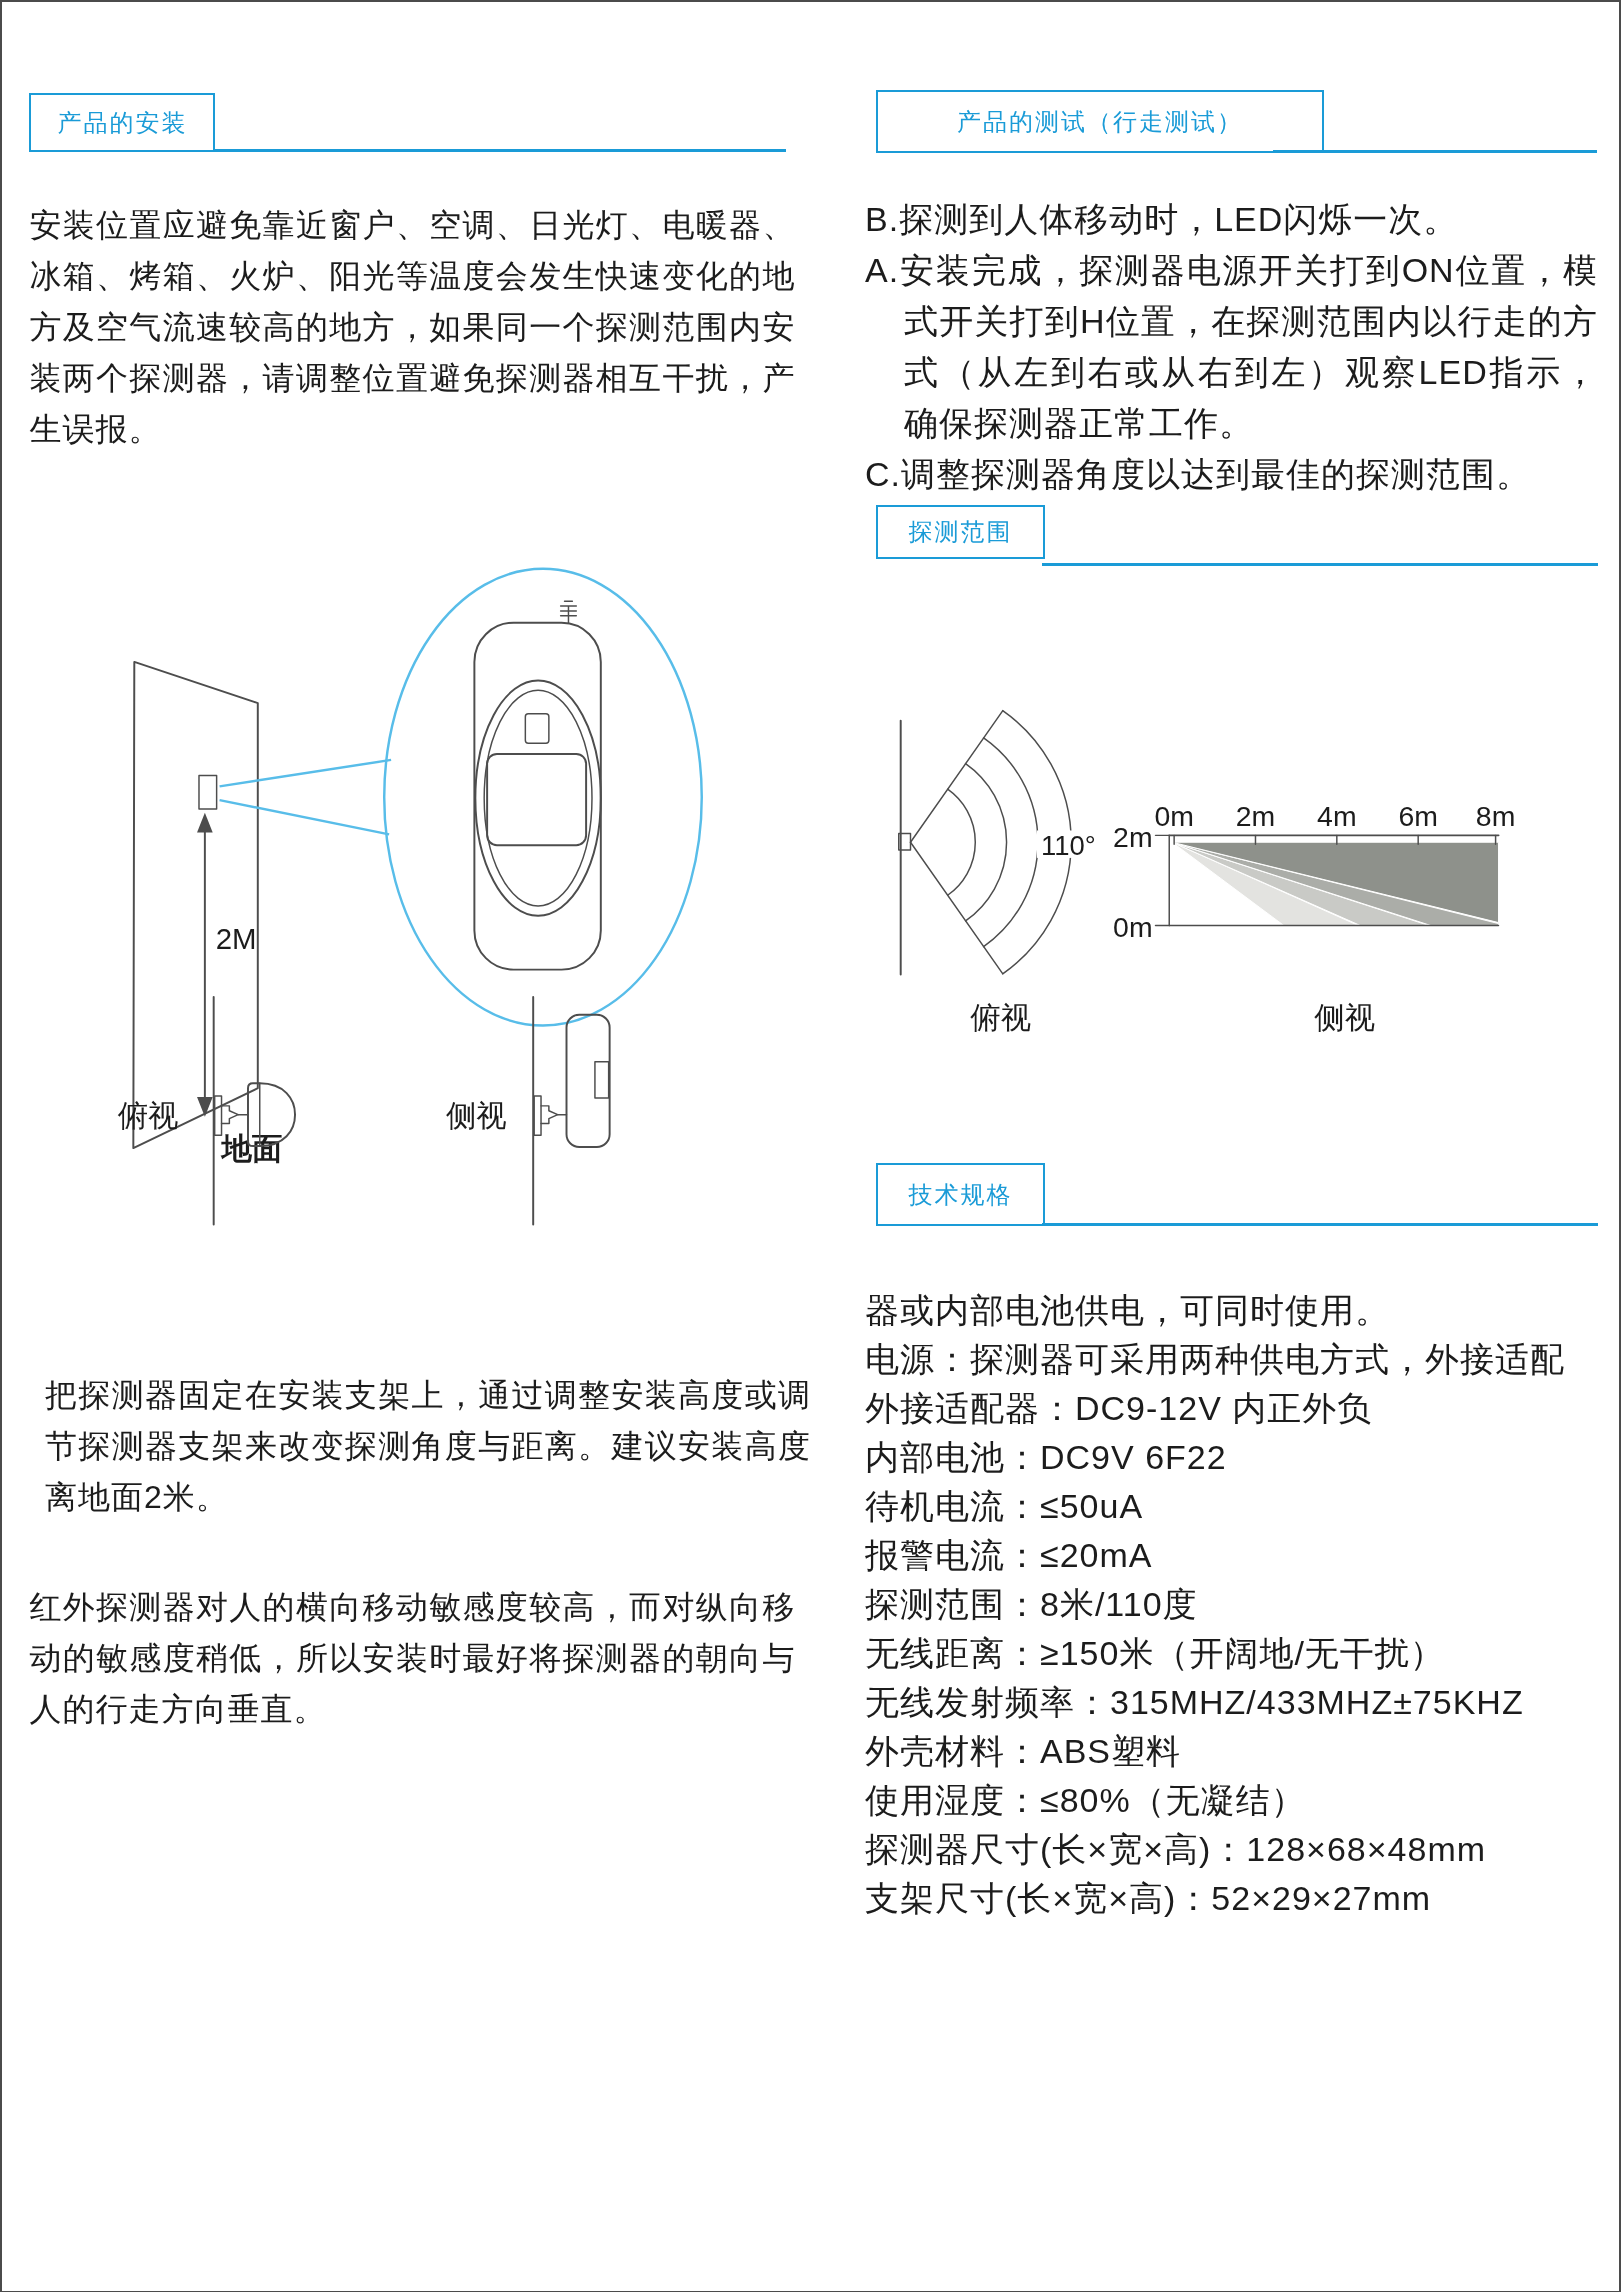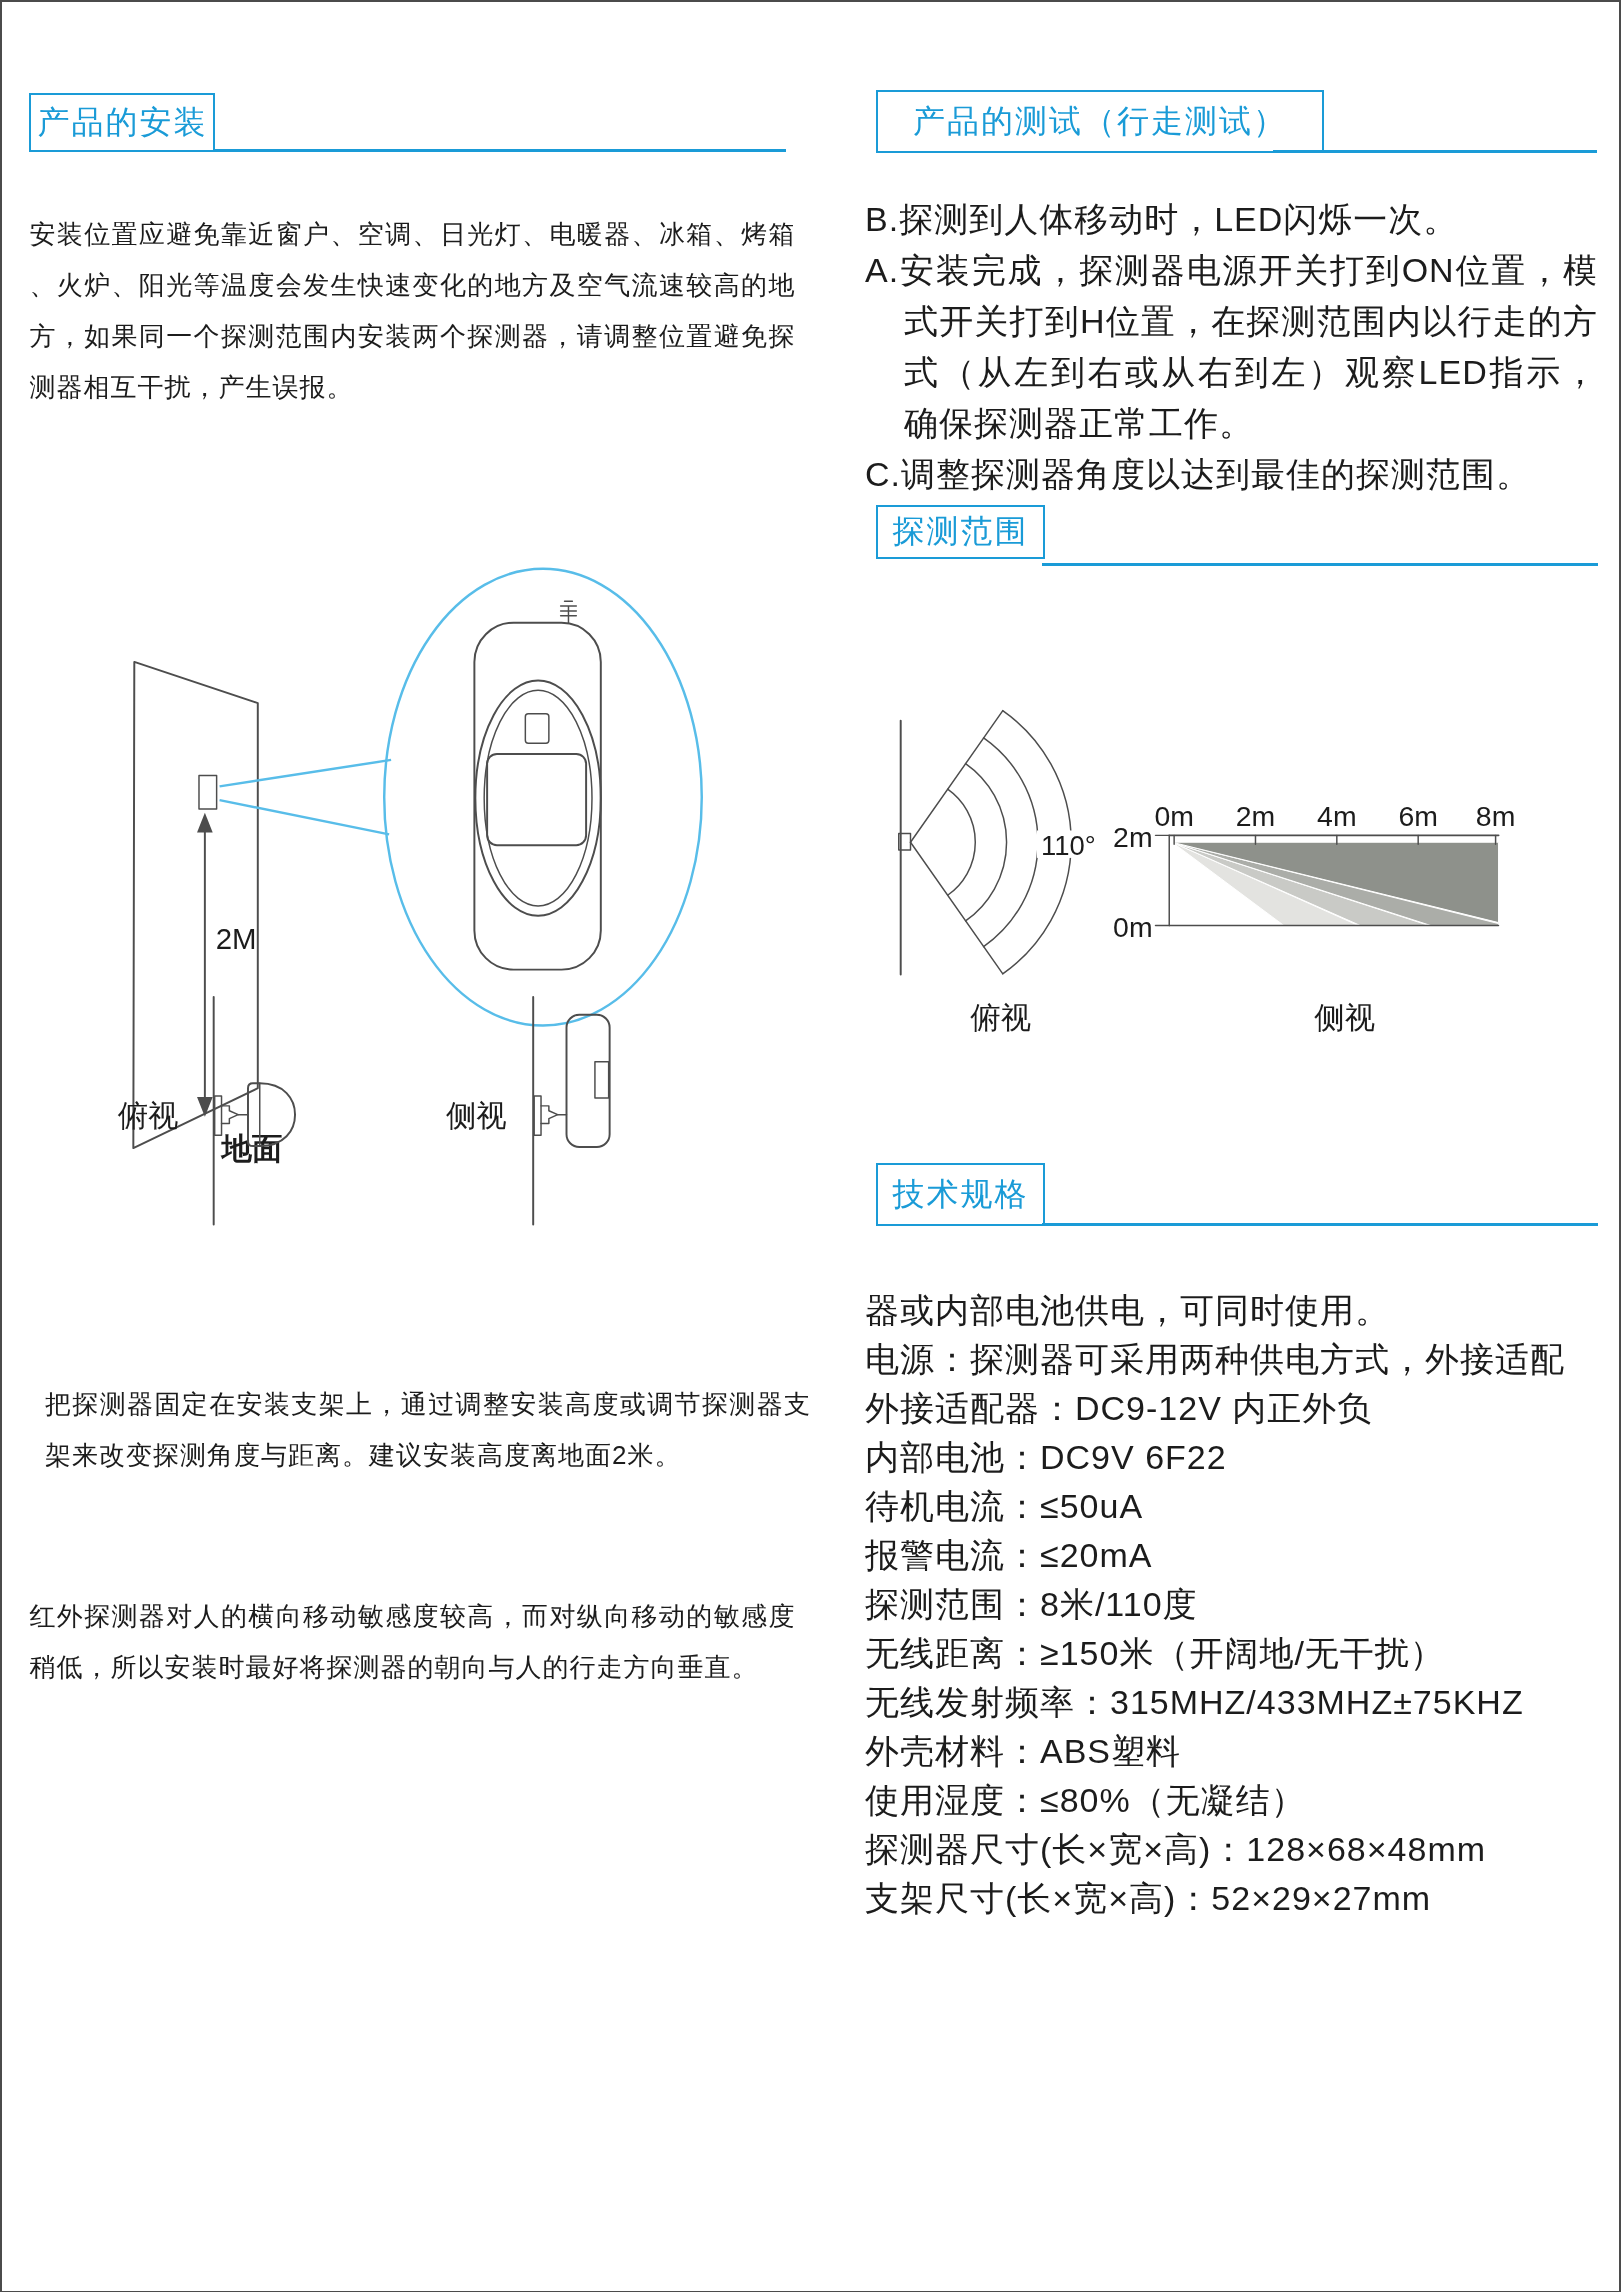--- a/index.html
+++ b/index.html
@@ -4,26 +4,26 @@
 <style>
   html,body{margin:0;padding:0;background:#9a9a9a;}
   .page{
     position:relative;width:1621px;height:2293px;background:#ffffff;
     border:2px solid #4b4b4b;box-sizing:border-box;overflow:hidden;
     font-family:"Liberation Sans",sans-serif;color:#1c1c1c;
   }
   .hdr-box{
     position:absolute;border:2.9px solid var(--blue);color:var(--blue);
     display:flex;align-items:center;justify-content:center;
-    font-size:32px;letter-spacing:2px;white-space:nowrap;box-sizing:border-box;
+    font-size:24px;letter-spacing:2px;white-space:nowrap;box-sizing:border-box;
   }
   .hdr-line{position:absolute;height:2.9px;background:var(--blue);}
   .para{
-    position:absolute;font-size:26px;line-height:51px;text-align:justify;
-    word-break:break-all;line-break:anywhere;letter-spacing:1px;margin-top:9px;
+    position:absolute;font-size:32px;line-height:51px;text-align:justify;
+    word-break:break-all;line-break:anywhere;letter-spacing:1px;
   }
   .test-list{position:absolute;font-size:34px;line-height:51px;letter-spacing:1px;}
   .test-item{text-indent:-39px;padding-left:39px;word-break:break-all;text-align:justify;}
   .spec-list{position:absolute;font-size:34px;line-height:49px;letter-spacing:1px;white-space:nowrap;}
   svg.layer{position:absolute;left:0;top:0;}
   .ln{stroke:#4d4d4d;stroke-width:2;fill:none;stroke-linejoin:round;stroke-linecap:round;}
   .thin{stroke-width:1.5;}
   .blue-ln{stroke:var(--blue2);stroke-width:2.5;fill:none;}
   .fill-g{fill:#4d4d4d;stroke:none;}
   .dtxt{fill:#1c1c1c;font-family:"Liberation Sans",sans-serif;}

